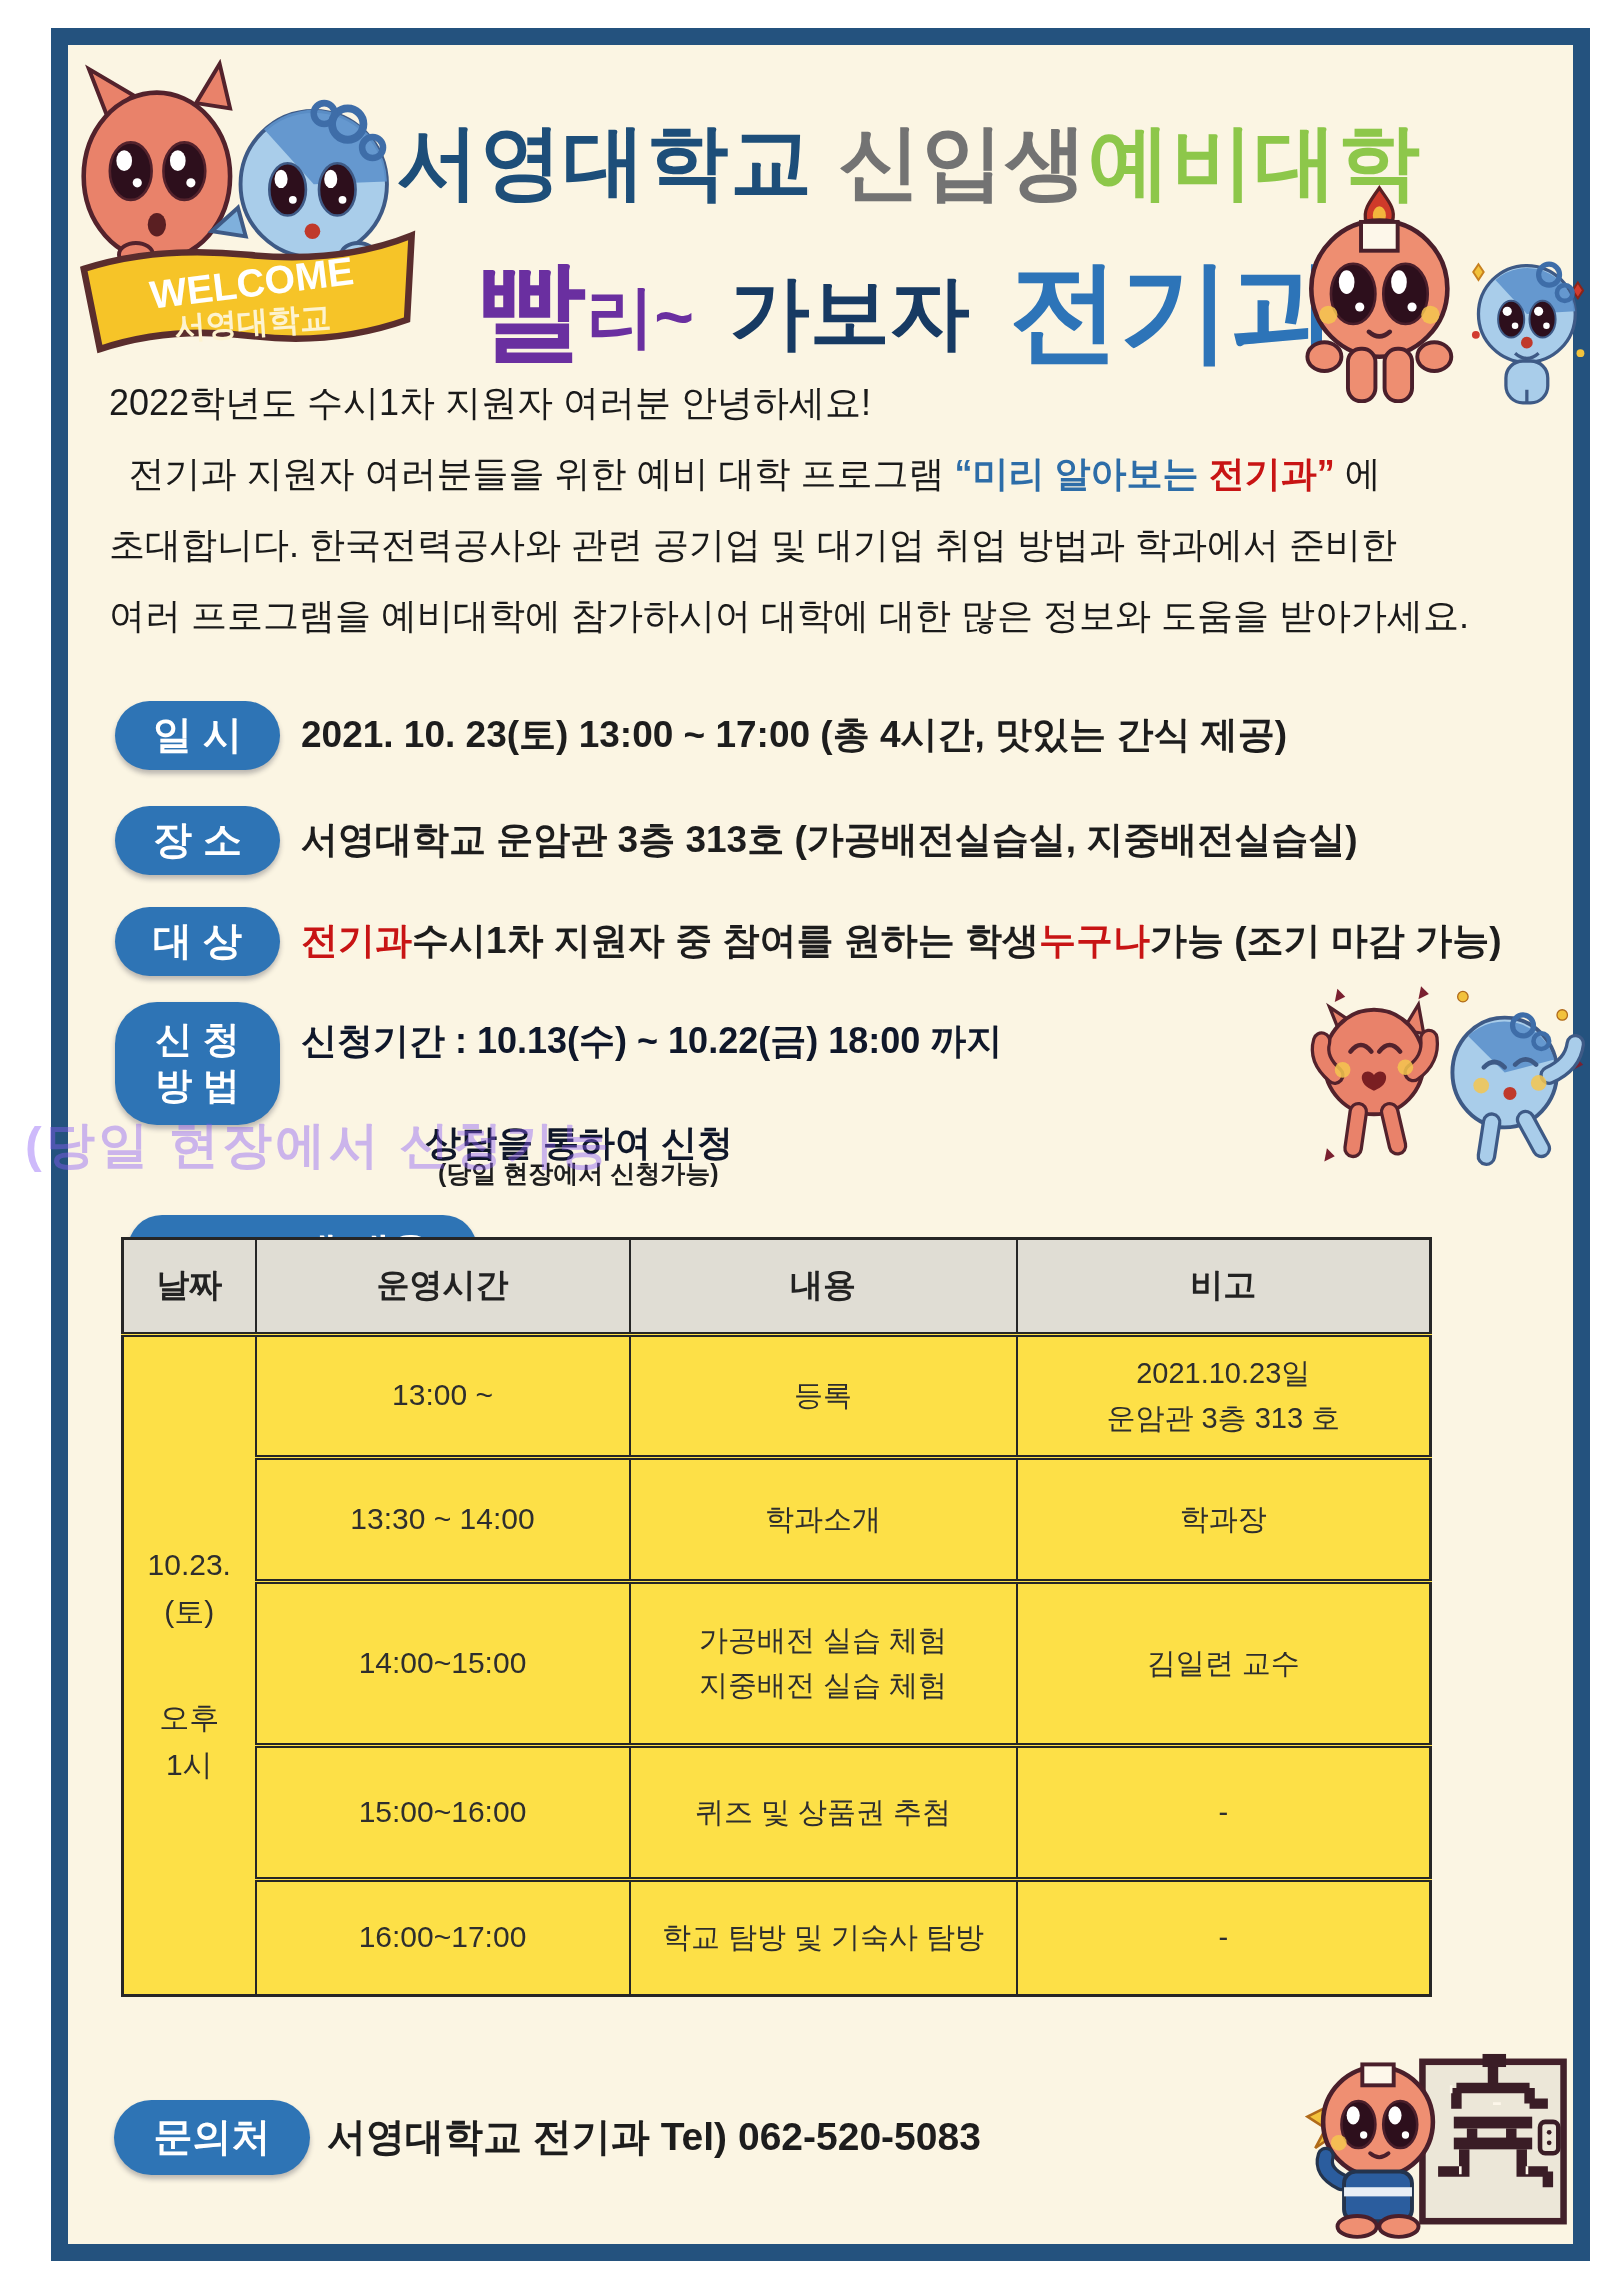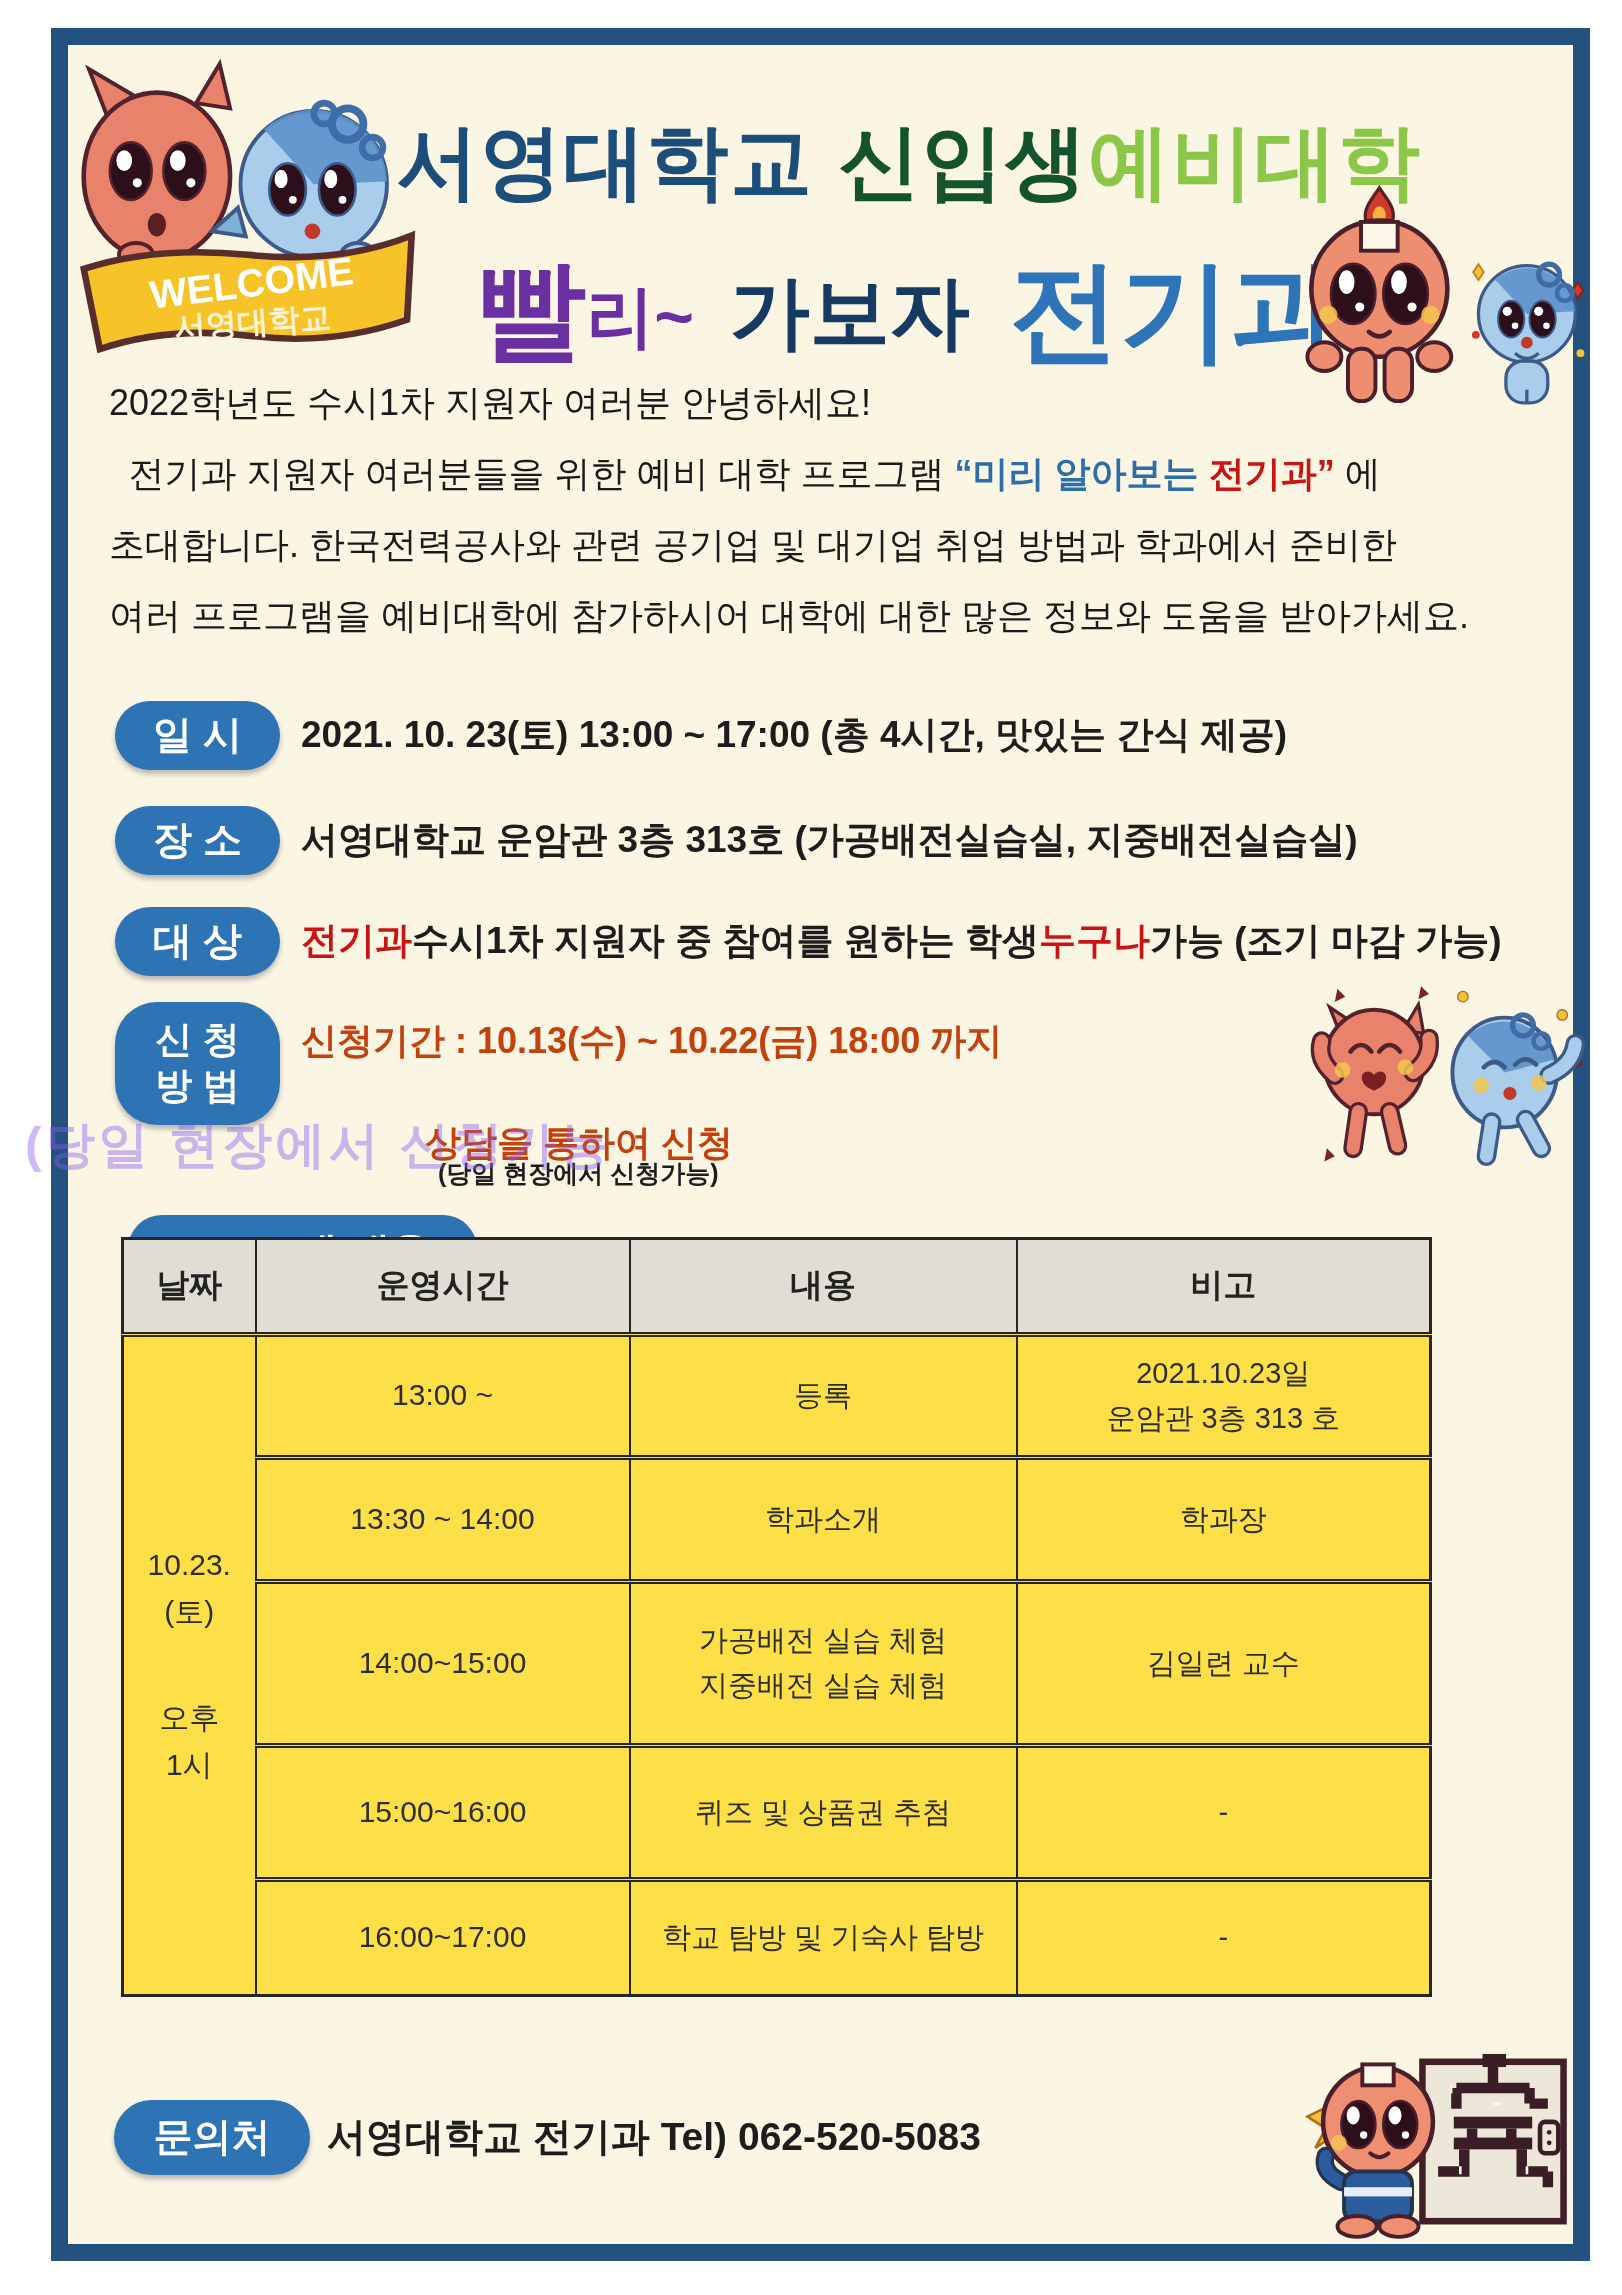--- a/index.html
+++ b/index.html
@@ -15,21 +15,21 @@
     width: 1505px; height: 2199px;
     border: 17px solid #24527e; background: #fbf5e3;
     box-sizing: content-box;
   }
   .frame > * { position: absolute; }
 
   
   .title-block { left: 275px; top: 63px; width: 1132px; text-align: center; font-weight: 800; }
   .title-l1 { font-size: 82px; white-space: nowrap; letter-spacing: 1.3px; }
   .title-l1 .t-univ { color: #1d4e79; }
-  .title-l1 .t-fresh { color: #14532d; margin-left: 25px; }
+  .title-l1 .t-fresh { color: #737373; margin-left: 25px; }
   .title-l1 .t-prev { color: #8dc74a; }
   .title-l2 { margin-top: 19.6px; font-size: 79px; white-space: nowrap; }
   .title-l2 .t-hurry1 { color: #6a2fa0; font-size: 110px; vertical-align: -7.9px; }
   .title-l2 .t-hurry2 { color: #6a2fa0; font-size: 68px; }
   .title-l2 .t-go { color: #173a63; font-size: 80px; margin-left: 36px; }
   .title-l2 .t-dept { color: #2d74b8; font-size: 111px; margin-left: 39px; vertical-align: -9.2px; }
 
   
   .intro { left: 41px; top: 322px; width: 1459px; font-size: 36px; font-weight: 500; color: #1a1a1a; }
   .intro p { line-height: 71px; white-space: nowrap; }
@@ -43,21 +43,21 @@
     border-radius: 42px; display: flex; align-items: center; justify-content: center;
     box-shadow: 0 3.9px 5.2px rgba(40,40,60,.3); text-align: right;
   }
   .pill-std { left: 47px; width: 165px; height: 69px; font-size: 39px; }
   .pill-apply { left: 47px; width: 165px; height: 123px; font-size: 37px; line-height: 1.25; top: 957px; }
   .row-text {
     left: 233px; height: 69px; display: flex; align-items: center;
     font-size: 37px; font-weight: 700; color: #1d1d1d; white-space: nowrap;
   }
   .red-strong { color: #c81414; }
-  .apply-line { left: 233px; font-size: 36px; font-weight: 700; color: #c2410c; white-space: nowrap; line-height: 41px; }
+  .apply-line { left: 233px; font-size: 36px; font-weight: 700; color: #0f172a; white-space: nowrap; line-height: 41px; }
   .apply-small { left: 370px; font-size: 25px; font-weight: 700; color: #1d1d1d; white-space: nowrap; }
 
   .ghost {
     position: absolute; left: 25px; top: 1112px; font-size: 50px; font-weight: 800;
     color: #8b5cf6; opacity: .42; letter-spacing: 3.3px; white-space: nowrap; z-index: 6;
   }
 
   
   .pill-program { left: 60px; top: 1170px; width: 349px; height: 75px; font-size: 41px; border-radius: 34px; }
   .ptable {

